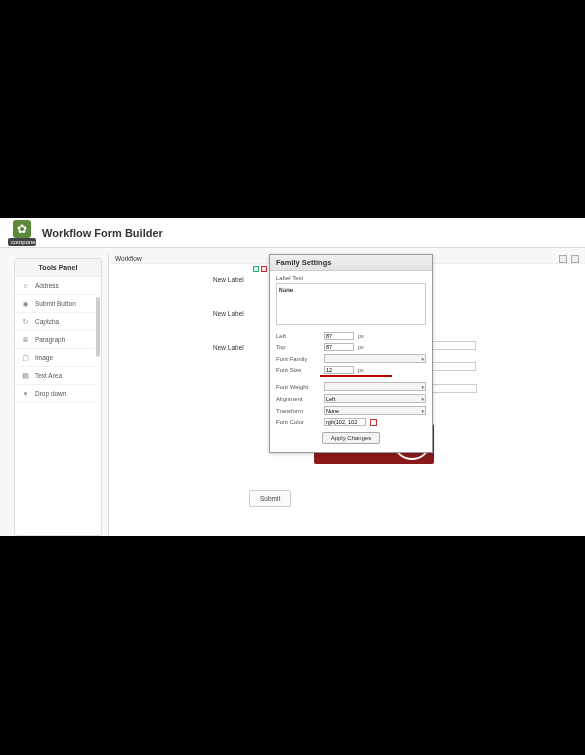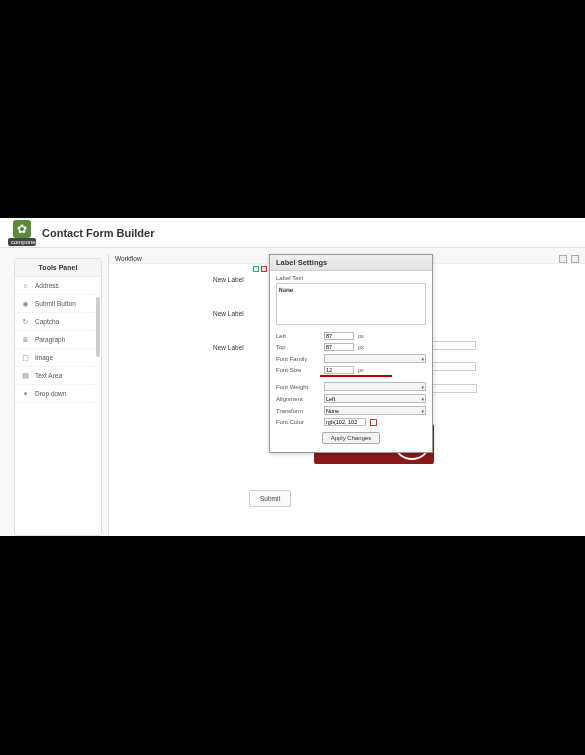--- a/index.html
+++ b/index.html
@@ -190,21 +190,21 @@
 
 <div class="app">
 
   <div class="header">
     <div style="display:flex;flex-direction:column;align-items:center;">
       <div class="logo">
           <span class="logo-leaf">✿</span>
         </div>
       <div class="logo-label">component</div>
     </div>
-    <div class="app-title">Contact Form Builder</div>
+    <div class="app-title">Workflow Form Builder</div>
   </div>
 
   <div class="body-row">
 
     <div class="tools-panel">
       <div class="tools-title">Tools Panel</div>
       <div class="tools-scroll">
         <div class="tool-item">
           <span class="tool-icon">⌂</span>
           <span>Address</span>
@@ -273,21 +273,21 @@
           </div>
           <div class="captcha-right">
             <div class="recaptcha-logo">re<br>CAPTCHA</div>
           </div>
         </div>
 
         <button class="submit-btn">Submit</button>
       </div>
 
       <div class="modal">
-        <div class="modal-title">Label Settings</div>
+        <div class="modal-title">Family Settings</div>
         <div class="modal-body">
           <span class="modal-label">Label Text</span>
           <textarea class="label-textarea" style="">Name</textarea>
 
           <div class="field-row">
             <span class="fld-label">Left</span>
             <input class="fld-input" value="87" style="">
             <span class="fld-unit">px</span>
           </div>
 

